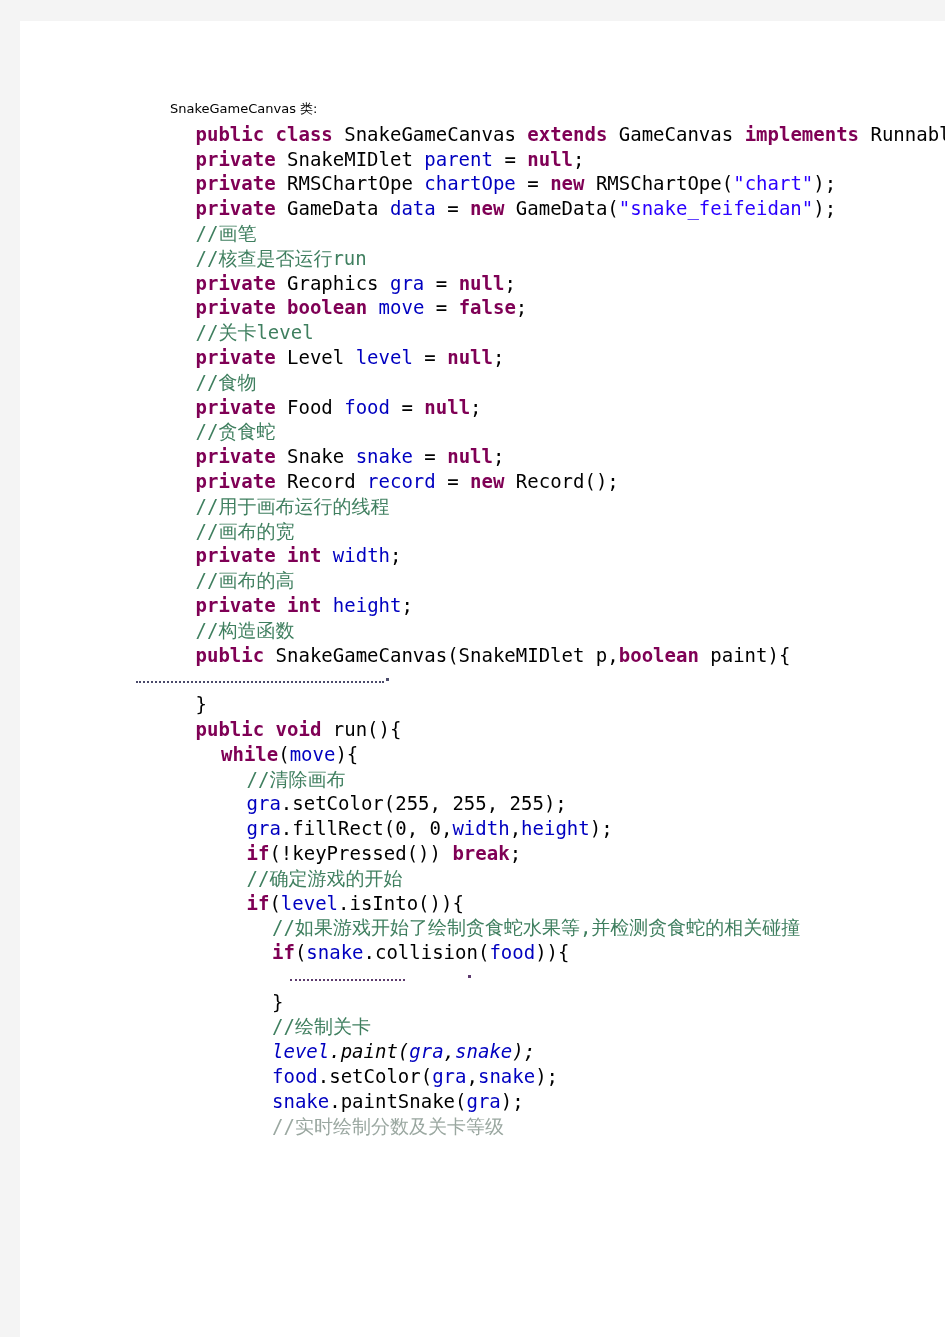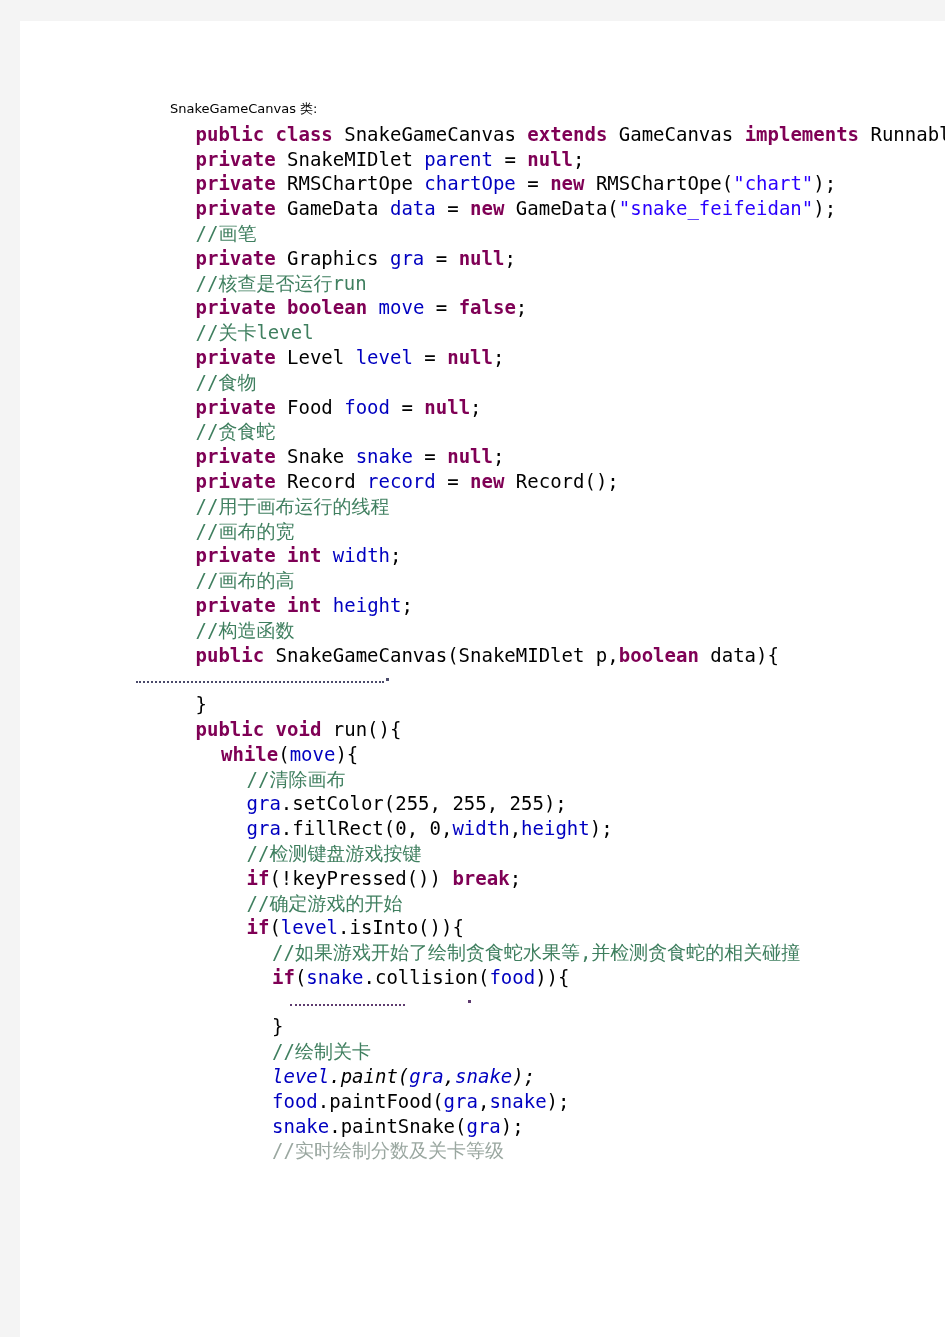--- a/index.html
+++ b/index.html
@@ -104,52 +104,51 @@
   <div class="gutter-left"></div>
 
   <div id="code-body">
     <div class="code-area" id="code-area">
         <div class="line title-line" style="padding-left: 150px;"><span class="plain">SnakeGameCanvas 类:</span></div>
         <div class="line" style="padding-left: 175.5px;"><span class="kw">public</span><span class="plain"> </span><span class="kw">class</span><span class="plain"> SnakeGameCanvas </span><span class="kw">extends</span><span class="plain"> GameCanvas </span><span class="kw">implements</span><span class="plain"> Runnable{</span></div>
         <div class="line" style="padding-left: 175.5px;"><span class="kw">private</span><span class="plain"> SnakeMIDlet </span><span class="var">parent</span><span class="plain"> = </span><span class="kw">null</span><span class="plain">;</span></div>
         <div class="line" style="padding-left: 175.5px;"><span class="kw">private</span><span class="plain"> RMSChartOpe </span><span class="var">chartOpe</span><span class="plain"> = </span><span class="kw">new</span><span class="plain"> RMSChartOpe(</span><span class="str">"chart"</span><span class="plain">);</span></div>
         <div class="line" style="padding-left: 175.5px;"><span class="kw">private</span><span class="plain"> GameData </span><span class="var">data</span><span class="plain"> = </span><span class="kw">new</span><span class="plain"> GameData(</span><span class="str">"snake_feifeidan"</span><span class="plain">);</span></div>
         <div class="line" style="padding-left: 175.5px;"><span class="cmt">//画笔</span></div>
+        <div class="line" style="padding-left: 175.5px;"><span class="cmt">//核查是否运行run</span></div>
         <div class="line" style="padding-left: 175.5px;"><span class="kw">private</span><span class="plain"> Graphics </span><span class="var">gra</span><span class="plain"> = </span><span class="kw">null</span><span class="plain">;</span></div>
-        <div class="line" style="padding-left: 175.5px;"><span class="cmt">//核查是否运行run</span></div>
         <div class="line" style="padding-left: 175.5px;"><span class="kw">private</span><span class="plain"> </span><span class="kw">boolean</span><span class="plain"> </span><span class="var">move</span><span class="plain"> = </span><span class="kw">false</span><span class="plain">;</span></div>
         <div class="line" style="padding-left: 175.5px;"><span class="cmt">//关卡level</span></div>
         <div class="line" style="padding-left: 175.5px;"><span class="kw">private</span><span class="plain"> Level </span><span class="var">level</span><span class="plain"> = </span><span class="kw">null</span><span class="plain">;</span></div>
         <div class="line" style="padding-left: 175.5px;"><span class="cmt">//食物</span></div>
         <div class="line" style="padding-left: 175.5px;"><span class="kw">private</span><span class="plain"> Food </span><span class="var">food</span><span class="plain"> = </span><span class="kw">null</span><span class="plain">;</span></div>
         <div class="line" style="padding-left: 175.5px;"><span class="cmt">//贪食蛇</span></div>
         <div class="line" style="padding-left: 175.5px;"><span class="kw">private</span><span class="plain"> Snake </span><span class="var">snake</span><span class="plain"> = </span><span class="kw">null</span><span class="plain">;</span></div>
         <div class="line" style="padding-left: 175.5px;"><span class="kw">private</span><span class="plain"> Record </span><span class="var">record</span><span class="plain"> = </span><span class="kw">new</span><span class="plain"> Record();</span></div>
         <div class="line" style="padding-left: 175.5px;"><span class="cmt">//用于画布运行的线程</span></div>
         <div class="line" style="padding-left: 175.5px;"><span class="cmt">//画布的宽</span></div>
         <div class="line" style="padding-left: 175.5px;"><span class="kw">private</span><span class="plain"> </span><span class="kw">int</span><span class="plain"> </span><span class="var">width</span><span class="plain">;</span></div>
         <div class="line" style="padding-left: 175.5px;"><span class="cmt">//画布的高</span></div>
         <div class="line" style="padding-left: 175.5px;"><span class="kw">private</span><span class="plain"> </span><span class="kw">int</span><span class="plain"> </span><span class="var">height</span><span class="plain">;</span></div>
         <div class="line" style="padding-left: 175.5px;"><span class="cmt">//构造函数</span></div>
-        <div class="line" style="padding-left: 175.5px;"><span class="kw">public</span><span class="plain"> SnakeGameCanvas(SnakeMIDlet p,</span><span class="kw">boolean</span><span class="plain"> data){</span></div>
+        <div class="line" style="padding-left: 175.5px;"><span class="kw">public</span><span class="plain"> SnakeGameCanvas(SnakeMIDlet p,</span><span class="kw">boolean</span><span class="plain"> paint){</span></div>
         <div class="dots-row"><span class="dots" style="margin-left: 116px; width: 248px;"></span><span class="dot-solo" style="margin-left: 2px; background: rgb(74, 74, 106);"></span></div>
         <div class="line" style="padding-left: 175.5px;"><span class="plain">}</span></div>
         <div class="line" style="padding-left: 175.5px;"><span class="kw">public</span><span class="plain"> </span><span class="kw">void</span><span class="plain"> run(){</span></div>
         <div class="line" style="padding-left: 201px;"><span class="kw">while</span><span class="plain">(</span><span class="var">move</span><span class="plain">){</span></div>
         <div class="line" style="padding-left: 226.5px;"><span class="cmt">//清除画布</span></div>
         <div class="line" style="padding-left: 226.5px;"><span class="var">gra</span><span class="plain">.setColor(255, 255, 255);</span></div>
         <div class="line" style="padding-left: 226.5px;"><span class="var">gra</span><span class="plain">.fillRect(0, 0,</span><span class="var">width</span><span class="plain">,</span><span class="var">height</span><span class="plain">);</span></div>
-        <div class="line" style="padding-left: 226.5px;"><span class="cmt">//检测键盘游戏按键</span></div>
         <div class="line" style="padding-left: 226.5px;"><span class="kw">if</span><span class="plain">(!keyPressed()) </span><span class="kw">break</span><span class="plain">;</span></div>
         <div class="line" style="padding-left: 226.5px;"><span class="cmt">//确定游戏的开始</span></div>
         <div class="line" style="padding-left: 226.5px;"><span class="kw">if</span><span class="plain">(</span><span class="var">level</span><span class="plain">.isInto()){</span></div>
         <div class="line" style="padding-left: 252px;"><span class="cmt">//如果游戏开始了绘制贪食蛇水果等,并检测贪食蛇的相关碰撞</span></div>
         <div class="line" style="padding-left: 252px;"><span class="kw">if</span><span class="plain">(</span><span class="var">snake</span><span class="plain">.collision(</span><span class="var">food</span><span class="plain">)){</span></div>
         <div class="dots-row"><span class="dots purple" style="margin-left: 270px; width: 115px;"></span><span class="dot-solo" style="margin-left: 63px; background: rgb(93, 58, 110);"></span></div>
         <div class="line" style="padding-left: 252px;"><span class="plain">}</span></div>
         <div class="line" style="padding-left: 252px;"><span class="cmt">//绘制关卡</span></div>
         <div class="line" style="padding-left: 252px; font-style: italic;"><span class="var">level</span><span class="plain">.paint(</span><span class="var">gra</span><span class="plain">,</span><span class="var">snake</span><span class="plain">);</span></div>
-        <div class="line" style="padding-left: 252px;"><span class="var">food</span><span class="plain">.paintFood(</span><span class="var">gra</span><span class="plain">,</span><span class="var">snake</span><span class="plain">);</span></div>
+        <div class="line" style="padding-left: 252px;"><span class="var">food</span><span class="plain">.setColor(</span><span class="var">gra</span><span class="plain">,</span><span class="var">snake</span><span class="plain">);</span></div>
         <div class="line" style="padding-left: 252px;"><span class="var">snake</span><span class="plain">.paintSnake(</span><span class="var">gra</span><span class="plain">);</span></div>
         <div class="line" style="padding-left: 252px;"><span class="cmt-dim">//实时绘制分数及关卡等级</span></div>
       </div>
   </div>
 </div>
 
 </body></html>

